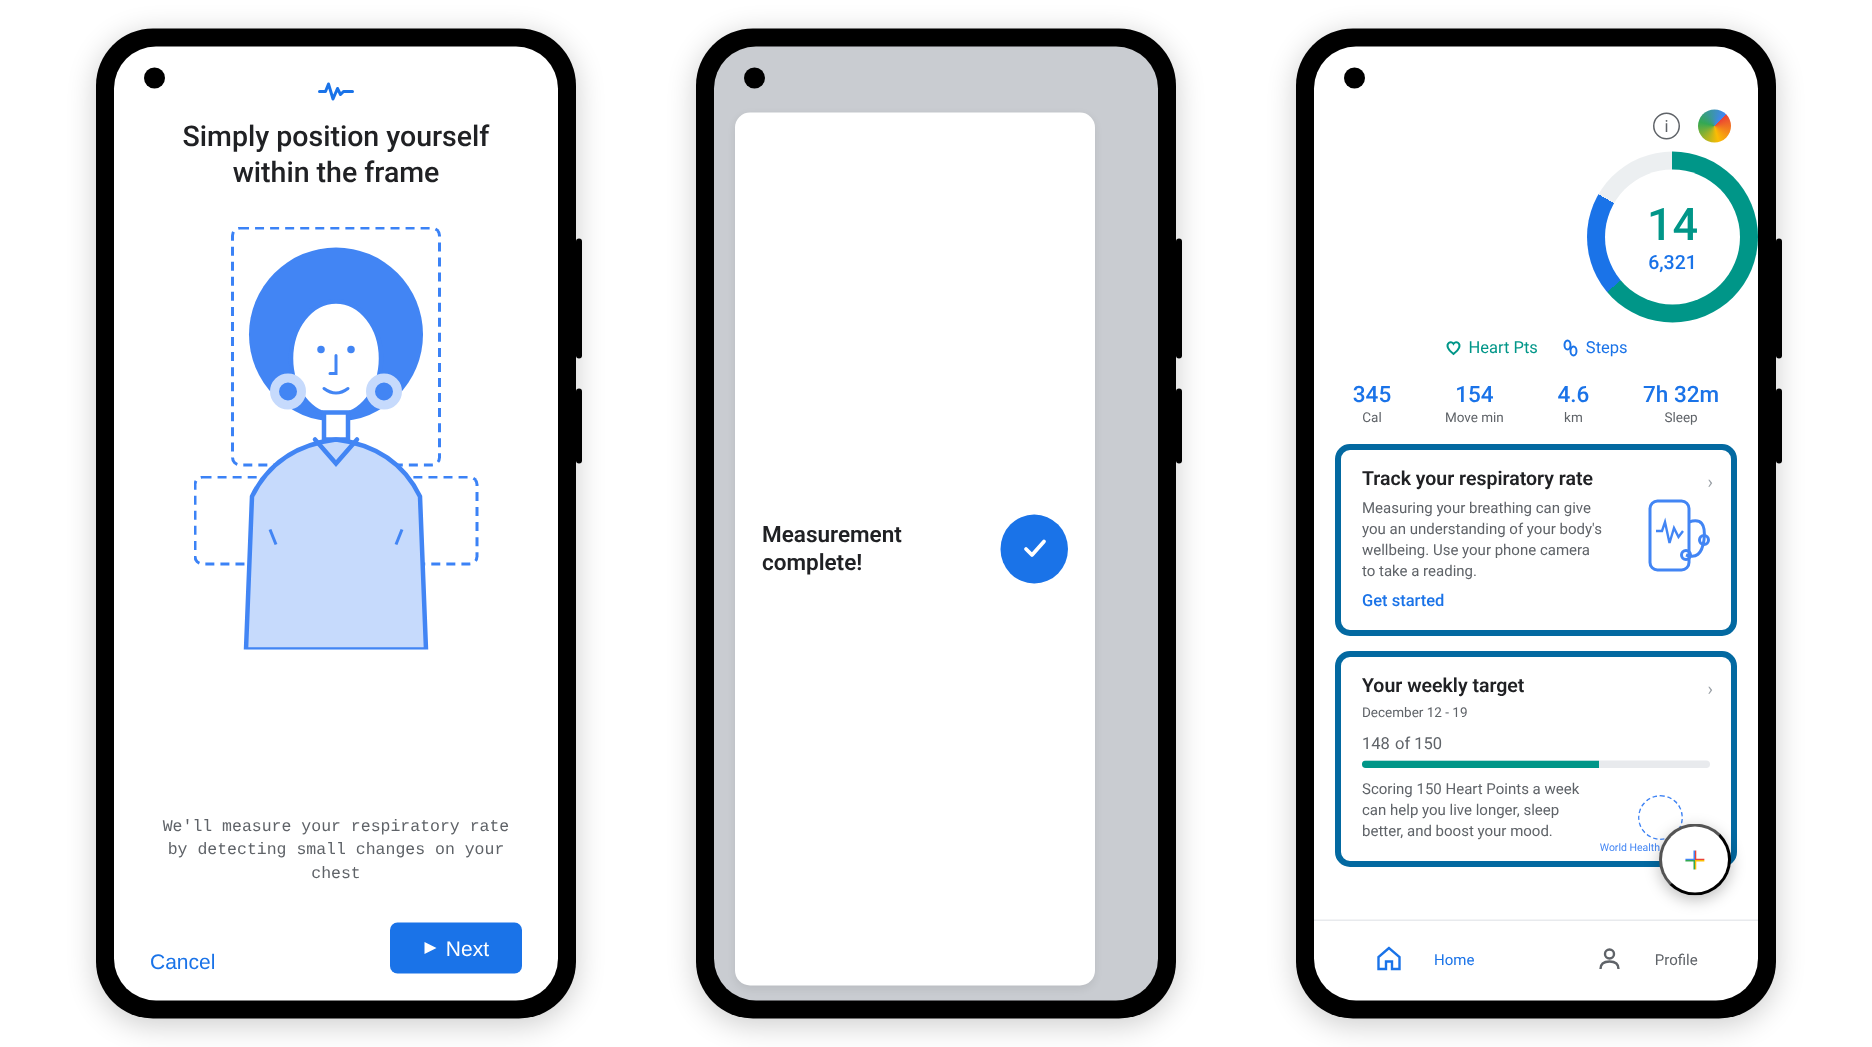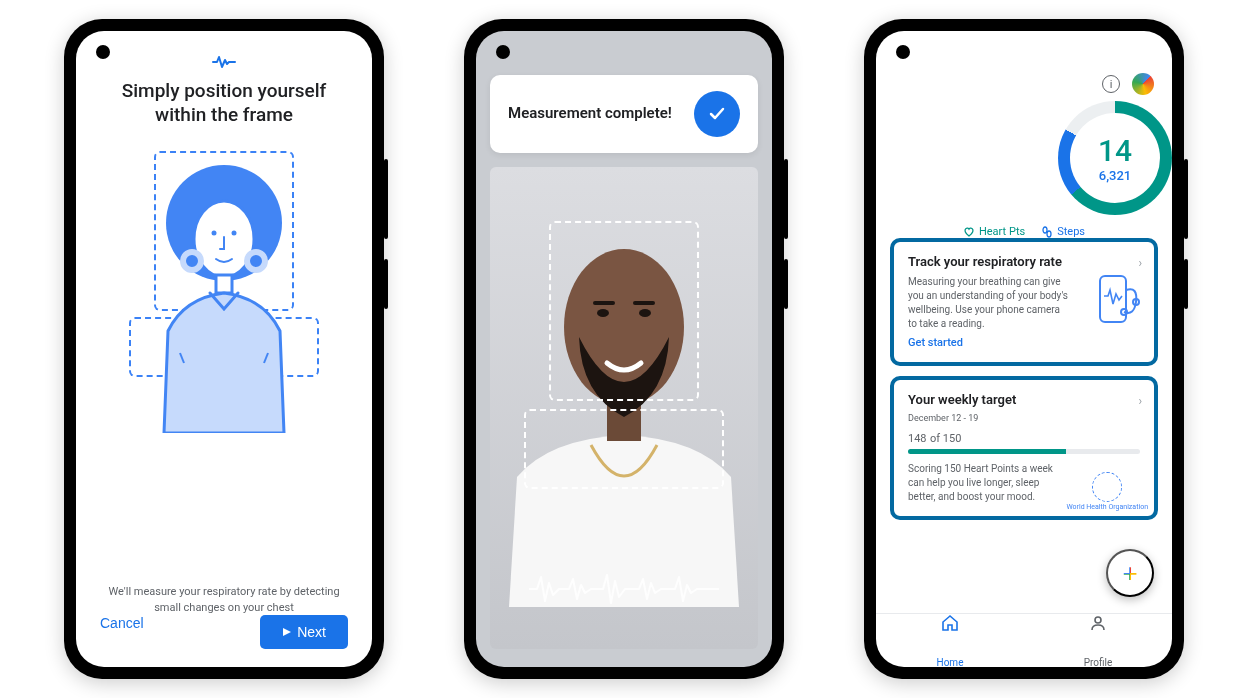--- a/index.html
+++ b/index.html
@@ -98,26 +98,28 @@
   }
   .dash-head { width: 140px; height: 160px; top: 4px; }
   .dash-chest { width: 190px; height: 60px; top: 170px; }
   .person-svg { position: relative; z-index: 1; }
   .p1-caption {
     text-align: center;
     font-size: 11px;
     color: #5f6368;
     line-height: 1.4;
     margin-top: 8px;
+    margin-bottom: 24px;
     padding: 0 6px;
+    font-family: Liberation Mono, monospace;
   }
   .p1-footer {
     display: flex;
     justify-content: space-between;
-    align-items: flex-start;
+    align-items: flex-end;
   }
   .cancel-btn {
     background: none;
     border: none;
     color: #1a73e8;
     font-size: 14px;
     cursor: pointer;
   }
   .next-btn {
     background: #1a73e8;
@@ -129,21 +131,21 @@
     cursor: pointer;
     display: flex;
     align-items: center;
     gap: 5px;
   }
 
   
   .p2 .screen {
     background: #c9ccd1;
     display: flex;
-    flex-direction: column;
+    flex-direction: row;
   }
   .p2-card {
     background: #fff;
     margin: 44px 14px 10px;
     border-radius: 10px;
     padding: 16px 18px;
     display: flex;
     justify-content: space-between;
     align-items: center;
     box-shadow: 0 2px 6px rgba(0,0,0,0.08);
@@ -264,21 +266,21 @@
     -webkit-background-clip: text;
     background-clip: text;
     color: transparent;
     font-size: 26px;
     font-weight: 400;
   }
   .p3-nav {
     border-top:1px solid #e8eaed;
     display:flex; height:54px; margin-top:auto;
   }
-  .nav-item { flex:1; display:flex; flex-direction:column; align-items:center; justify-content:center; gap:21px; font-size:10px; color:#5f6368; }
+  .nav-item { flex:1; display:flex; align-items:center; justify-content:center; gap:21px; font-size:10px; color:#5f6368; }
   .nav-item.active { color:#1a73e8; }
   .nav-ico { font-size:16px; }
 </style>
 </head>
 <body>
 
 <div class="phone-frame p1">
   <div class="screen">
     <div class="camera-punch"></div>
     <div class="p1-pulse">
@@ -402,20 +404,38 @@
       </div>
       <div class="lg-steps">
         <svg width="12" height="12" viewBox="0 0 12 12">
             <ellipse cx="4" cy="4" rx="2" ry="3" fill="none" stroke="#1a73e8" stroke-width="1.3"></ellipse>
             <ellipse cx="8" cy="8" rx="2" ry="3" fill="none" stroke="#1a73e8" stroke-width="1.3"></ellipse>
           </svg>
         <span>Steps</span>
       </div>
     </div>
 
+    <div class="p3-stats">
+      <div class="stat">
+        <div class="stat-val">345</div>
+        <div class="stat-lbl">Cal</div>
+      </div>
+      <div class="stat">
+        <div class="stat-val">154</div>
+        <div class="stat-lbl">Move min</div>
+      </div>
+      <div class="stat">
+        <div class="stat-val">4.6</div>
+        <div class="stat-lbl">km</div>
+      </div>
+      <div class="stat">
+        <div class="stat-val">7h 32m</div>
+        <div class="stat-lbl">Sleep</div>
+      </div>
+    </div>
 
     <div class="p3-cards">
       <div class="card">
         <div class="card-title">Track your respiratory rate</div>
         <div class="card-body">Measuring your breathing can give you an understanding of your body's wellbeing. Use your phone camera to take a reading.</div>
         <span class="card-link">Get started</span>
         <span class="card-chevron">›</span>
         <svg class="card-phone-icon" width="46" height="56" viewBox="0 0 46 56">
           <rect x="6" y="4" width="26" height="46" rx="5" fill="none" stroke="#4285f4" stroke-width="2"></rect>
           <path d="M10 24 L14 24 L16 18 L19 32 L22 22 L25 28 L28 24" stroke="#4285f4" stroke-width="1.6" fill="none"></path>

